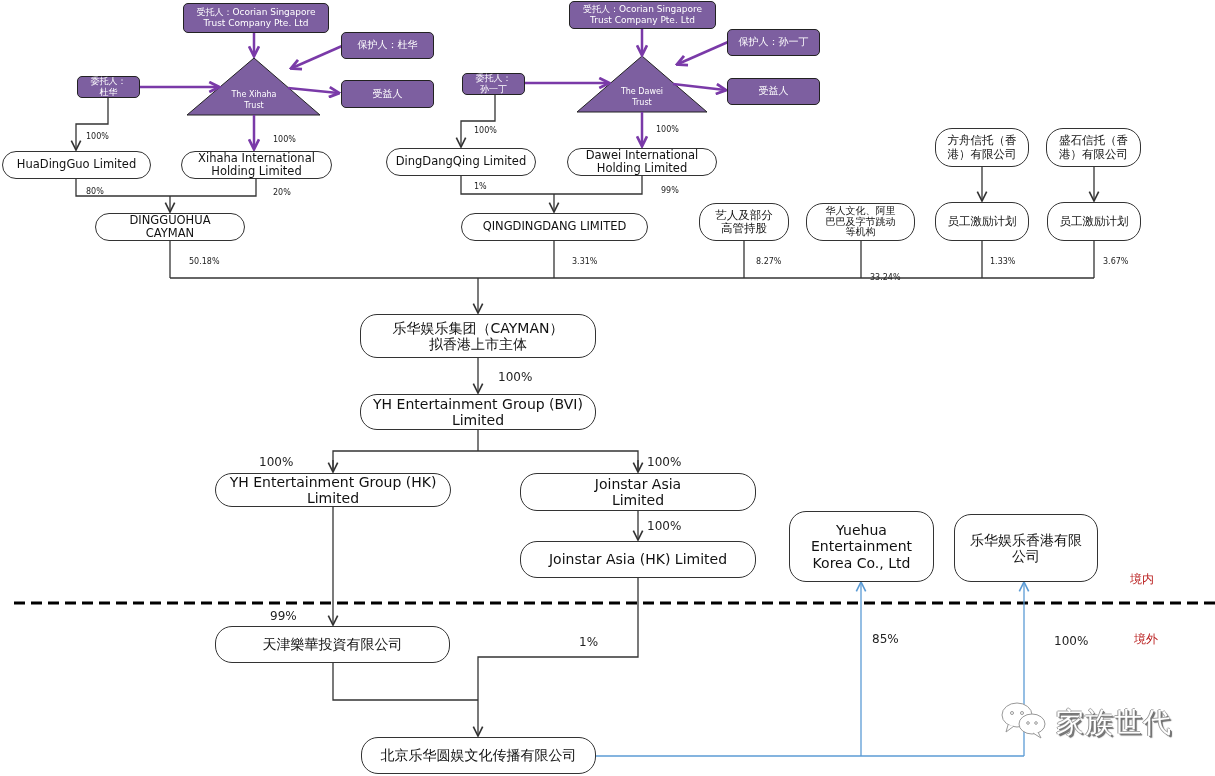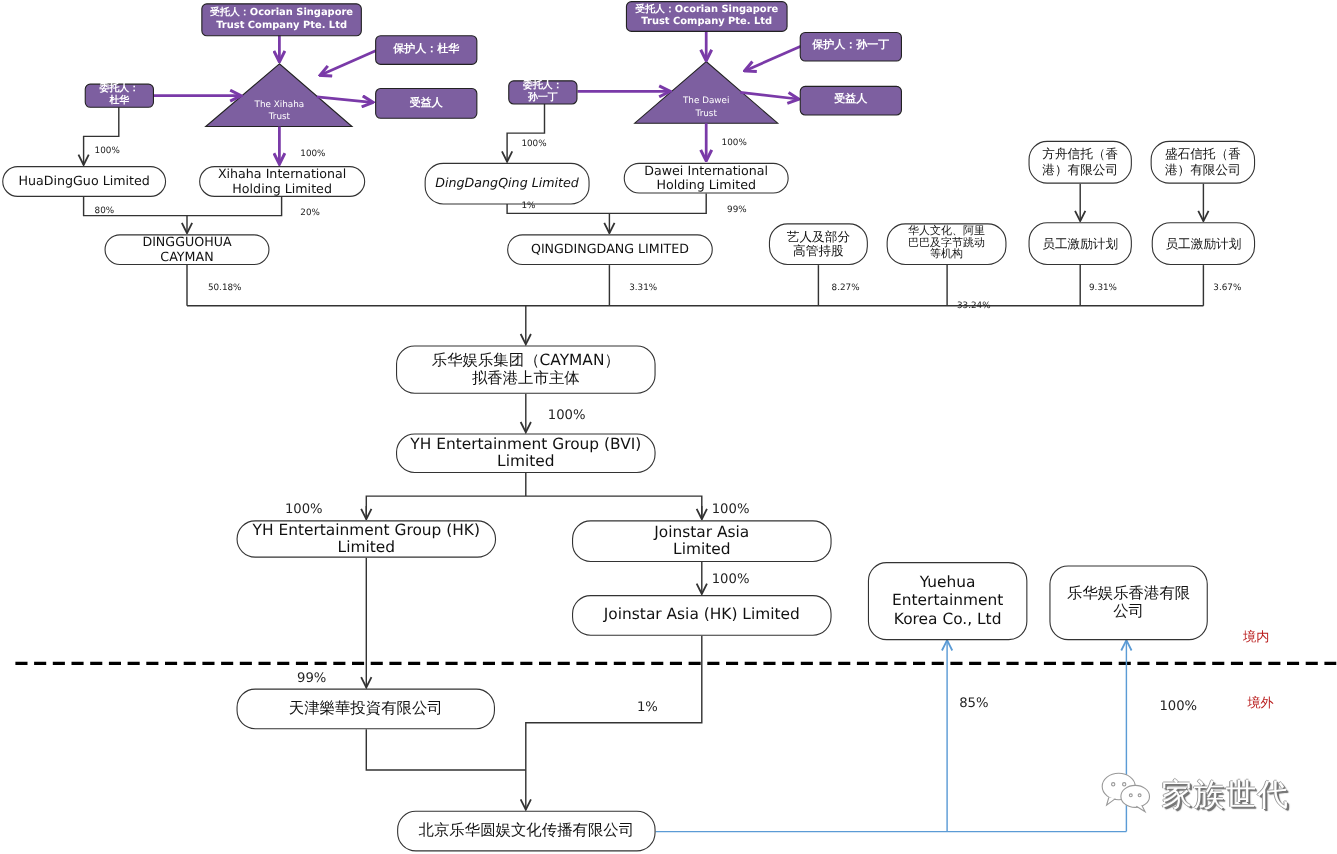--- a/index.html
+++ b/index.html
@@ -6,21 +6,21 @@
   body { width:1215px; height:776px; position:relative; overflow:hidden;
          font-family:"DejaVu Sans","Liberation Sans",sans-serif; color:#111; }
   svg#wires { position:absolute; left:0; top:0; width:1215px; height:776px; }
   .box { position:absolute; box-sizing:border-box; border:1.3px solid #333; border-radius:17px;
          background:#fff; display:flex; align-items:center; justify-content:center;
          text-align:center; line-height:1.15; white-space:pre-line; }
   .sm { font-size:11.5px; }
   .lg { font-size:14px; }
   .pbox { position:absolute; box-sizing:border-box; border:1.3px solid #222; border-radius:5px;
           background:#7d5fa0; color:#fff; display:flex; align-items:center; justify-content:center;
-          text-align:center; font-size:9px; line-height:1.25; white-space:pre-line;font-weight:bold; }
+          text-align:center; font-size:9px; line-height:1.25; white-space:pre-line; }
   .tri-label { position:absolute; color:#fff; font-size:8px; text-align:center; line-height:1.4;
                white-space:pre-line; }
   .pct { position:absolute; font-size:8px; color:#222; }
   .pct-lg { position:absolute; font-size:12px; color:#222; }
   .zone { position:absolute; font-size:12px; color:#b91c1c; font-family:"DejaVu Serif","Liberation Serif",serif; }
   .wm { position:absolute; font-size:28px; color:#fff; letter-spacing:1px;
         text-shadow: 1px 1px 0 #777, -1px 0 0 #999, 0 -1px 0 #aaa, 2px 2px 1px #666; }
 </style>
 </head>
 <body>
@@ -119,21 +119,21 @@
 <div class="pbox" style="left:727px;top:29px;width:93px;height:27px;font-size:10px;">保护人：孙一丁</div>
 <div class="pbox" style="left:462px;top:73px;width:63px;height:22px;">委托人：
 孙一丁</div>
 <div class="pbox" style="left:727px;top:78px;width:93px;height:27px;font-size:10px;">受益人</div>
 <div class="tri-label" style="left:602px;top:86px;width:80px;">The Dawei
 Trust</div>
 
 <div class="box sm" style="left:2px;top:151px;width:149px;height:28px;">HuaDingGuo Limited</div>
 <div class="box sm" style="left:181px;top:151px;width:151px;height:28px;">Xihaha International
 Holding Limited</div>
-<div class="box sm" style="left:386px;top:148px;width:150px;height:38px;font-style:italic;">DingDangQing Limited</div>
+<div class="box sm" style="left:386px;top:148px;width:150px;height:28px;">DingDangQing Limited</div>
 <div class="box sm" style="left:567px;top:148px;width:150px;height:28px;">Dawei International
 Holding Limited</div>
 
 <div class="box sm" style="left:95px;top:213px;width:150px;height:28px;">DINGGUOHUA
 CAYMAN</div>
 <div class="box sm" style="left:461px;top:213px;width:187px;height:28px;">QINGDINGDANG LIMITED</div>
 <div class="box sm" style="left:699px;top:203px;width:90px;height:38px;">艺人及部分
 高管持股</div>
 <div class="box sm" style="left:806px;top:203px;width:109px;height:38px;font-size:10px;line-height:1.05;">华人文化、阿里
 巴巴及字节跳动
@@ -168,21 +168,21 @@
 <div class="pct" style="left:273px;top:188px;text-align:center;">20%</div>
 <div class="pct" style="left:474px;top:126px;">100%</div>
 <div class="pct" style="left:656px;top:125px;">100%</div>
 <div class="pct" style="left:474px;top:182px;">1%</div>
 <div class="pct" style="left:661px;top:186px;">99%</div>
 
 <div class="pct" style="left:189px;top:257px;">50.18%</div>
 <div class="pct" style="left:572px;top:257px;">3.31%</div>
 <div class="pct" style="left:756px;top:257px;">8.27%</div>
 <div class="pct" style="left:870px;top:257px;margin-top:16px;">33.24%</div>
-<div class="pct" style="left:990px;top:257px;">9.31%</div>
+<div class="pct" style="left:990px;top:257px;">1.33%</div>
 <div class="pct" style="left:1103px;top:257px;">3.67%</div>
 
 <div class="pct-lg" style="left:498px;top:370px;">100%</div>
 <div class="pct-lg" style="left:259px;top:455px;">100%</div>
 <div class="pct-lg" style="left:647px;top:455px;">100%</div>
 <div class="pct-lg" style="left:647px;top:519px;">100%</div>
 <div class="pct-lg" style="left:270px;top:609px;">99%</div>
 <div class="pct-lg" style="left:579px;top:635px;">1%</div>
 <div class="pct-lg" style="left:872px;top:632px;">85%</div>
 <div class="pct-lg" style="left:1054px;top:634px;">100%</div>

